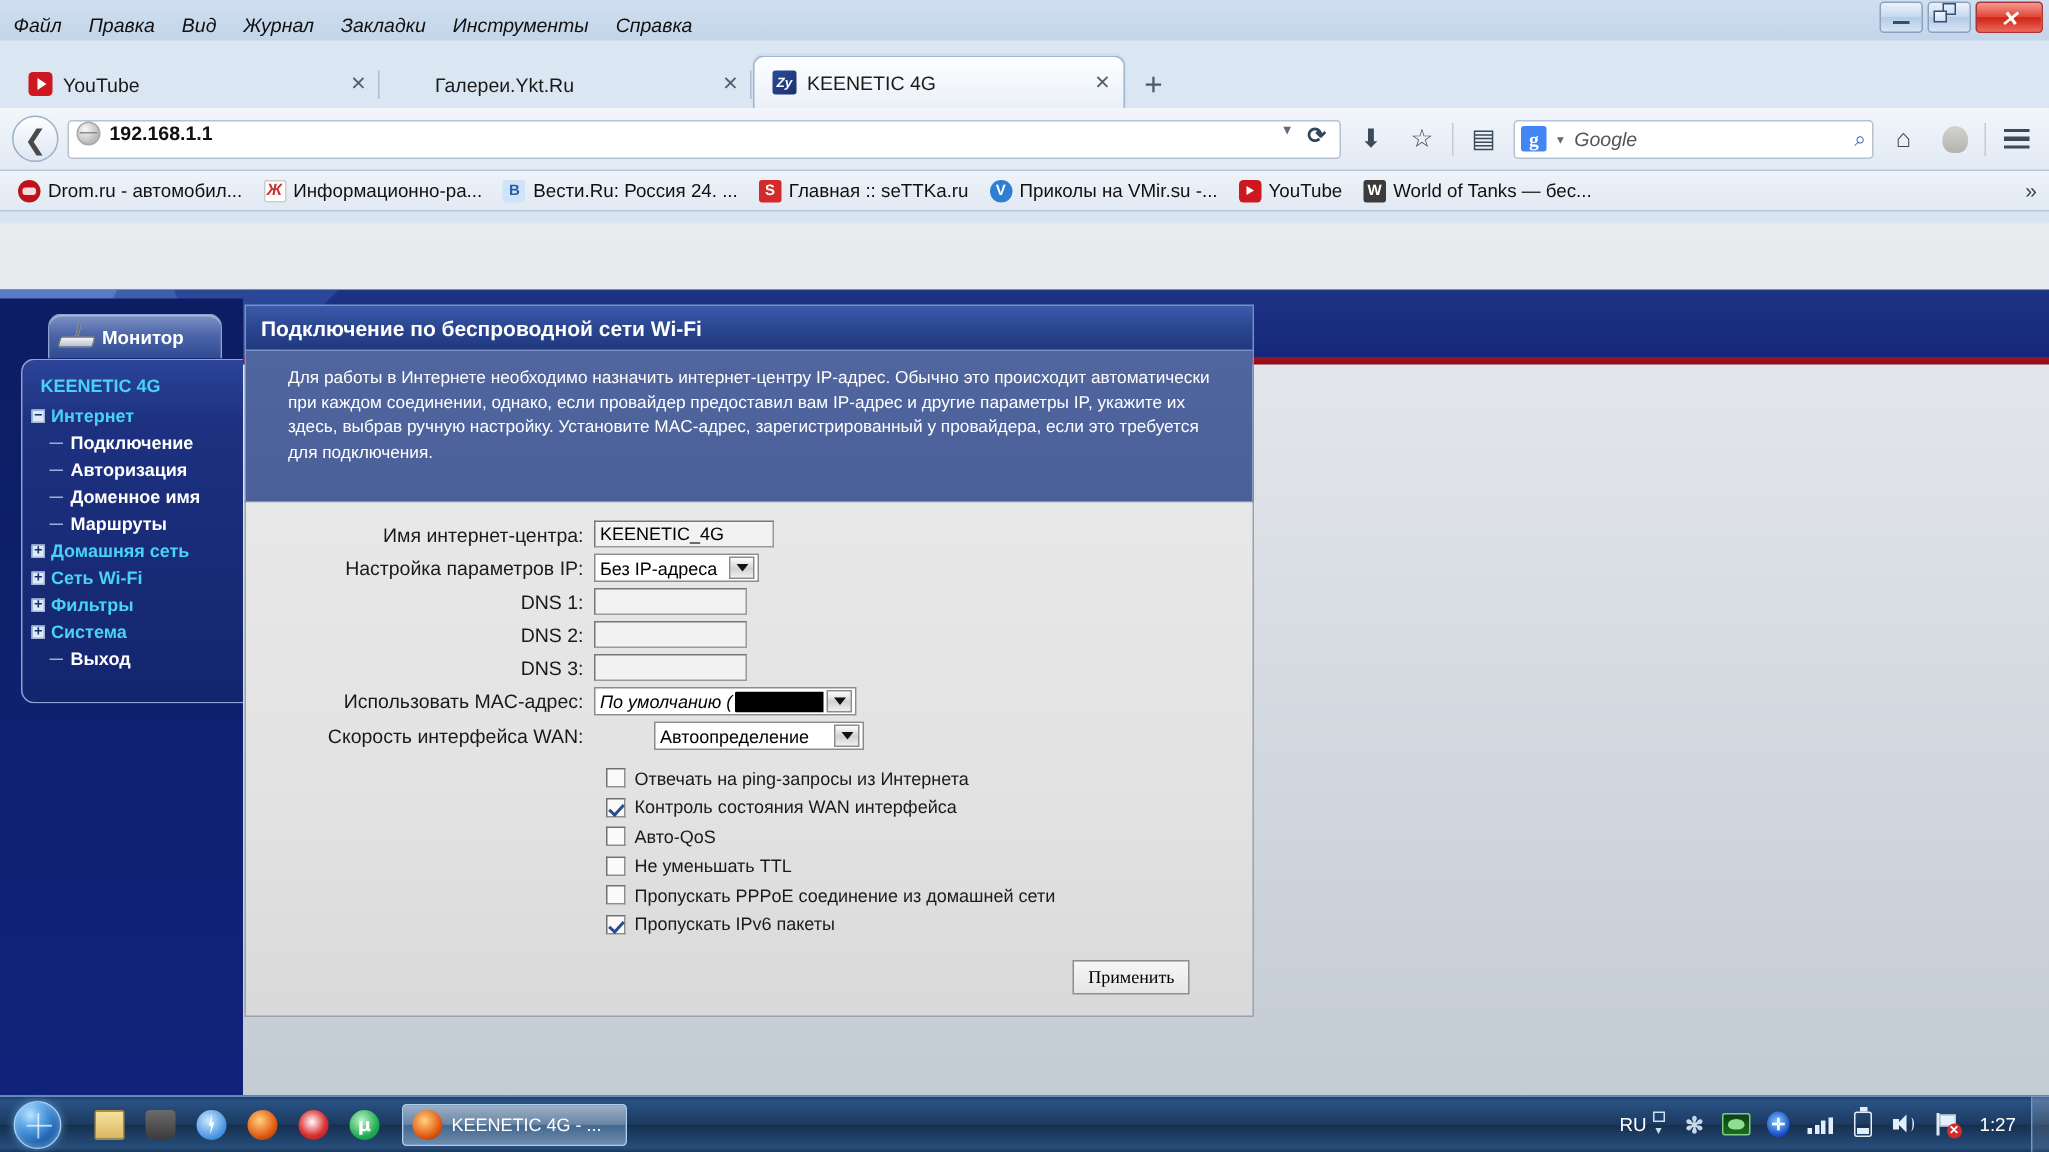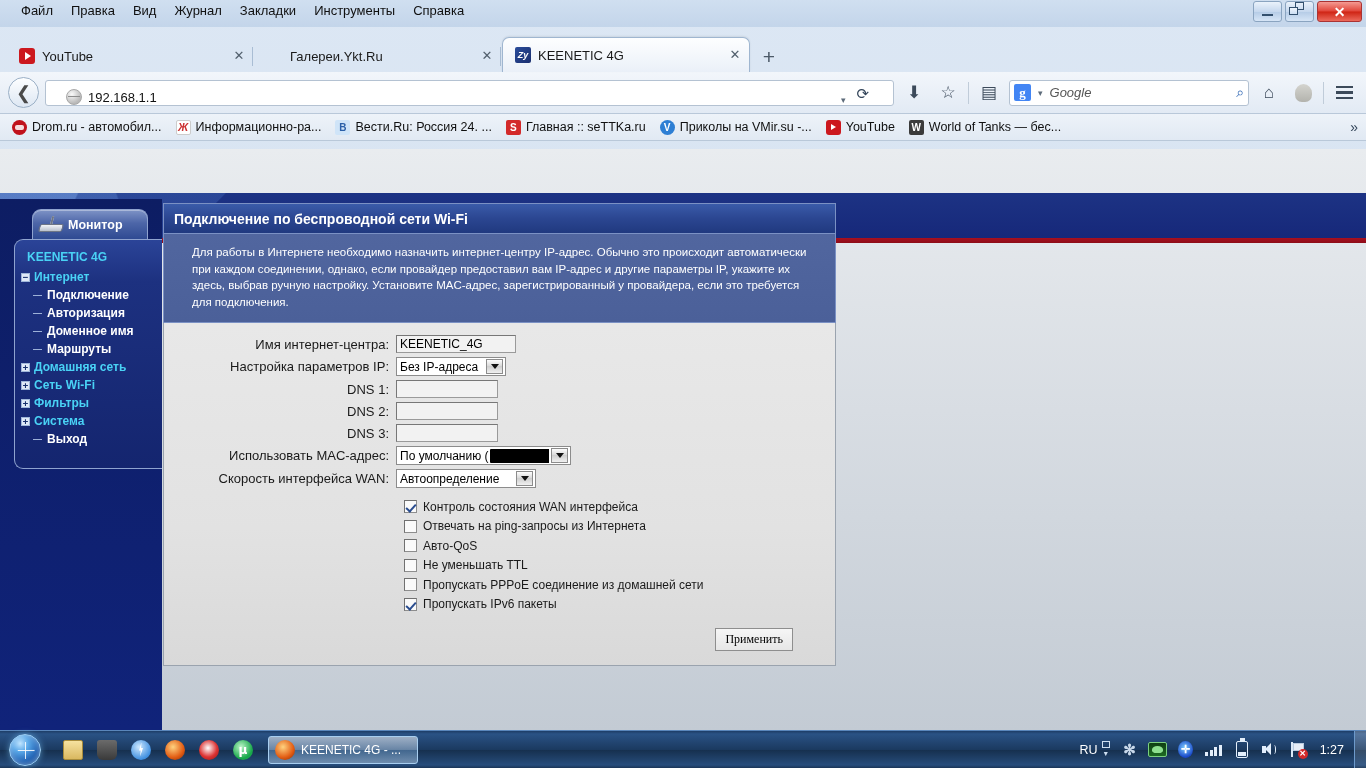--- a/index.html
+++ b/index.html
@@ -17,22 +17,23 @@
     position: absolute; left: 0; top: 0;
     width: 1366px; height: 730px;
     background: linear-gradient(to bottom, #dce7f4 0%, #cfdcec 100%);
   }
 
   
   .menubar {
     position: relative;
     height: 27px;
     background: linear-gradient(to bottom, #d0dff0 0%, #c3d5ea 100%);
-    display: flex; align-items: flex-start;
-    padding-left: 12px;
+    display: flex; align-items: flex-end;
+    padding-left: 0;
+    font-style: italic;
   }
   .menu-item {
     padding: 3px 9px;
     font-size: 13px;
     color: #101010;
     white-space: nowrap;
   }
 
   .winctl {
     position: absolute; right: 4px; top: 1px;
@@ -139,24 +140,25 @@
     display: flex; align-items: center; justify-content: center;
     color: #4a4a4a; font-size: 18px;
     flex: 0 0 31px;
   }
   .urlbar {
     flex: 1;
     height: 26px;
     background: #fff;
     border: 1px solid #b4c2d2;
     border-radius: 3px;
-    display: flex; align-items: flex-end;
-    padding: 0 20px;
+    display: flex; align-items: flex-start;
+    padding: 0 5px;
     gap: 6px;
     min-width: 0;
+    font-weight: bold;
   }
   .url-favicon {
     width: 16px; height: 16px; flex: 0 0 16px;
     border-radius: 50%;
     background: radial-gradient(circle at 35% 30%, #fafafa, #b9b9b9 70%);
     border: 1px solid #a8a8a8;
     position: relative;
   }
   .url-favicon::after{
     content:""; position:absolute; left:1px; top:6px; width:12px; height:1px;
@@ -342,21 +344,21 @@
     background: linear-gradient(to bottom, #3a5ba9 0%, #2b4691 50%, #20397f 100%);
     border: 1px solid #7b91c4;
     color: #fff; font-size: 14px; font-weight: bold;
     display: flex; align-items: center;
     padding-left: 10px;
   }
   .panel-desc {
     background: linear-gradient(to bottom, #51669f 0%, #4b6099 100%);
     border: 1px solid #7b91c4; border-top: none;
     color: #fff; font-size: 11.5px; line-height: 16.5px;
-    padding: 10px 24px 12px 28px;
+    padding: 10px 24px 24px 28px;
   }
   .panel-body {
     background: linear-gradient(to bottom, #e8e8e8 0%, #e2e2e2 60%, #d9d9d9 100%);
     border: 1px solid #9aa3ae;
     border-top: none;
     padding: 12px 0 14px 0;
     min-height: 290px;
   }
   .frow {
     display: flex; align-items: center;
@@ -398,30 +400,30 @@
     display: flex; align-items: center; justify-content: center;
   }
   .sel-arrow::after {
     content: "";
     border-left: 4px solid transparent;
     border-right: 4px solid transparent;
     border-top: 5px solid #111;
   }
   .w-ip   { width: 110px; }
   .w-mac  { width: 175px; }
-  .w-wan  { width: 140px; }
+  .w-wan  { width: 140px; margin-left: 40px; }
   .mac-redact {
     display: inline-block;
     width: 100px; height: 14px;
     background: #000;
     vertical-align: -3px;
     margin-left: 2px;
     border-radius: 1px;
   }
-  .mac-wrap { position: relative; display:flex; overflow:hidden; }
+  .mac-wrap { position: relative; display:flex; overflow:hidden;font-style:italic; }
 
   
   .cbrow {
     display: flex; align-items: center;
     padding-left: 240px;
     height: 19.5px;
   }
   .cbox {
     width: 13px; height: 13px; flex: 0 0 13px;
     background: #fafafa;
@@ -792,26 +794,26 @@
         <div class="flabel">Скорость интерфейса WAN:</div>
         <div class="fselect w-wan">
           <span class="sel-text">Автоопределение</span>
           <span class="sel-arrow"></span>
         </div>
       </div>
 
       <div style="height:5px"></div>
 
       <div class="cbrow">
+        <span class="cbox"></span>
+        <span class="cblabel">Отвечать на ping-запросы из Интернета</span>
+      </div>
+      <div class="cbrow">
         <span class="cbox checked"></span>
         <span class="cblabel">Контроль состояния WAN интерфейса</span>
-      </div>
-      <div class="cbrow">
-        <span class="cbox"></span>
-        <span class="cblabel">Отвечать на ping-запросы из Интернета</span>
       </div>
       <div class="cbrow">
         <span class="cbox"></span>
         <span class="cblabel">Авто-QoS</span>
       </div>
       <div class="cbrow">
         <span class="cbox"></span>
         <span class="cblabel">Не уменьшать TTL</span>
       </div>
       <div class="cbrow">

